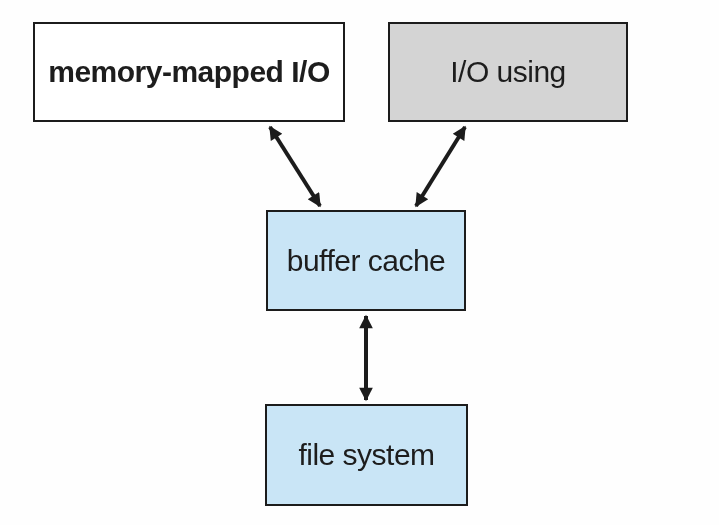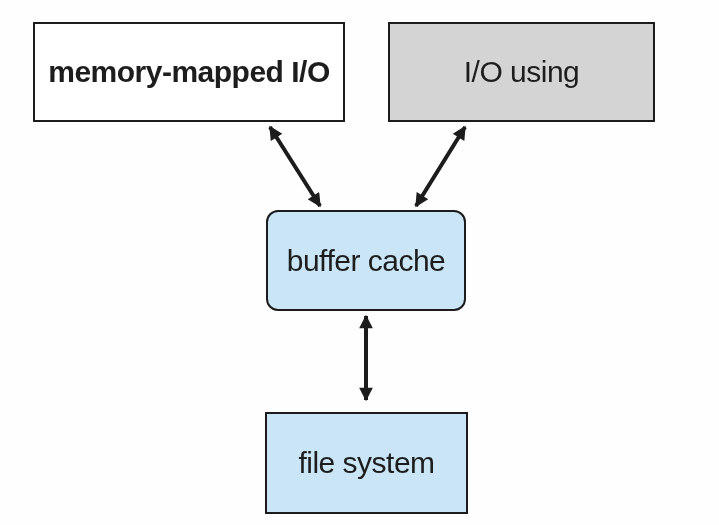--- a/index.html
+++ b/index.html
@@ -28,29 +28,29 @@
     line-height: 36px;
     color: #1d1d1d;
     letter-spacing: -0.5px;
   }
   #box-memory-mapped {
     left: 33px; top: 22px;
     width: 312px; height: 100px; font-weight: bold;
   }
   #box-io-syscalls {
     left: 388px; top: 22px;
-    width: 267px; height: 100px;
+    width: 240px; height: 100px;
   }
   #box-buffer-cache {
     left: 266px; top: 210px;
     width: 200px; height: 101px;
   }
   #box-file-system {
     left: 265px; top: 404px;
-    width: 203px; height: 102px; margin-top: 8px;
+    width: 203px; height: 102px;
   }
   .node .label-line {
     display: block;
   }
   svg.arrow-layer {
     position: absolute;
     left: 0; top: 0;
     width: 719px;
     height: 525px;
     pointer-events: none;
@@ -73,21 +73,21 @@
   </svg>
 
   <div class="node" id="box-memory-mapped" style="background-color: rgb(255, 255, 255); border-color: rgb(28, 28, 28); color: rgb(29, 29, 29);">
     <span class="label-line">memory-mapped I/O</span>
   </div>
 
   <div class="node" id="box-io-syscalls" style="background-color: rgb(212, 212, 212); border-color: rgb(28, 28, 28); color: rgb(29, 29, 29);">
     <span class="label-line">I/O using</span>
   </div>
 
-  <div class="node" id="box-buffer-cache" style="background-color: rgb(201, 229, 246); border-color: rgb(28, 28, 28); color: rgb(29, 29, 29); border-radius: 12px;">
+  <div class="node" id="box-buffer-cache" style="background-color: rgb(201, 229, 246); border-color: rgb(28, 28, 28); color: rgb(29, 29, 29);">
     <span class="label-line">buffer cache</span>
   </div>
 
   <div class="node" id="box-file-system" style="background-color: rgb(201, 229, 246); border-color: rgb(28, 28, 28); color: rgb(29, 29, 29);">
     <span class="label-line">file system</span>
   </div>
 
 </div>
 
 </body></html>

